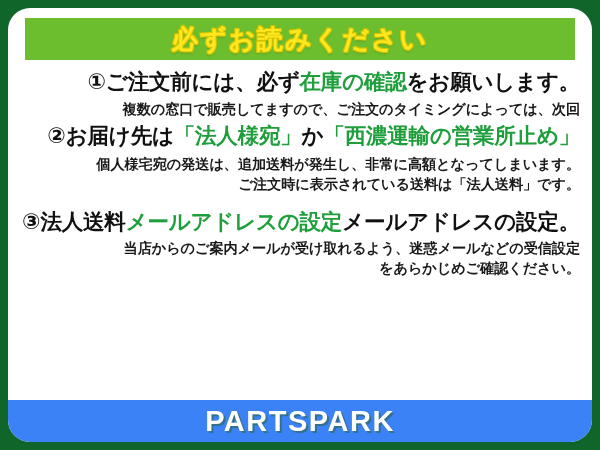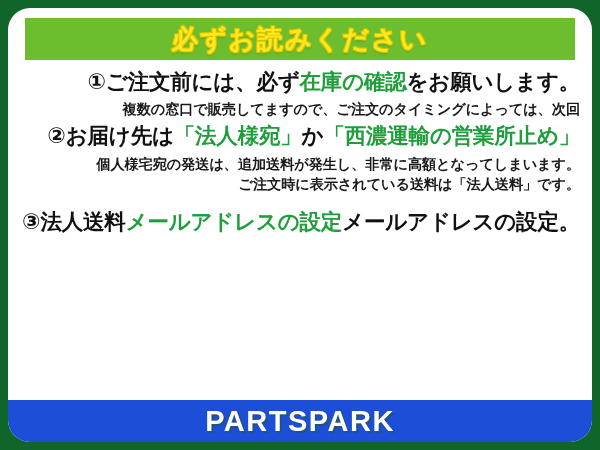--- a/index.html
+++ b/index.html
@@ -106,21 +106,21 @@
   #sec3 { margin-top: 13px; }
   #sec3 .sec-body { margin-top: 3px; }
 
   
   #footer-band {
     position: absolute;
     left: 0;
     bottom: 0;
     width: 584px;
     height: 42px;
-    background: #1d4ed8;
+    background: #3b82f6;
     display: flex;
     align-items: center;
     justify-content: center;
     border-bottom-left-radius: 18px;
     border-bottom-right-radius: 18px;
   }
   #footer-logo {
     font-size: 29px;
     font-weight: bold;
     color: #ffffff;
@@ -156,20 +156,24 @@
         <div class="sec-body">
           <div>個人様宅宛の発送は、追加送料が発生し、非常に高額となってしまいます。</div>
           <div>ご注文時に表示されている送料は「法人送料」です。</div>
         </div>
       </div>
 
       <div class="section" id="sec3">
         <div class="sec-heading">
           <span class="num">③</span><span>法人送料</span><span class="hl">メールアドレスの設定</span><span>メールアドレスの設定。</span>
         </div>
+        <div class="sec-body">
+          <div>当店からのご案内メールが受け取れるよう、迷惑メールなどの受信設定</div>
+          <div>をあらかじめご確認ください。</div>
+        </div>
       </div>
 
     </div>
 
     <div id="footer-band">
       <div id="footer-logo">PARTSPARK</div>
     </div>
 
   </div>
 </div>

